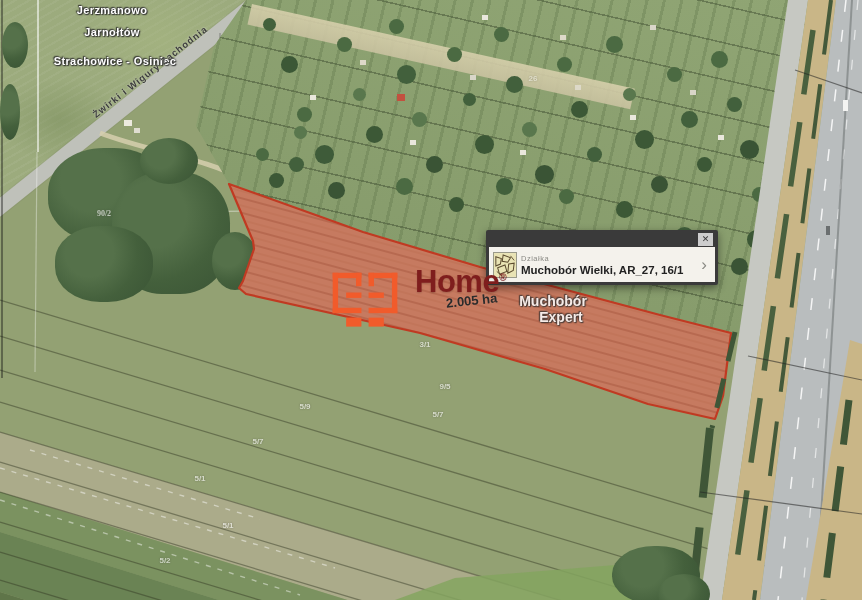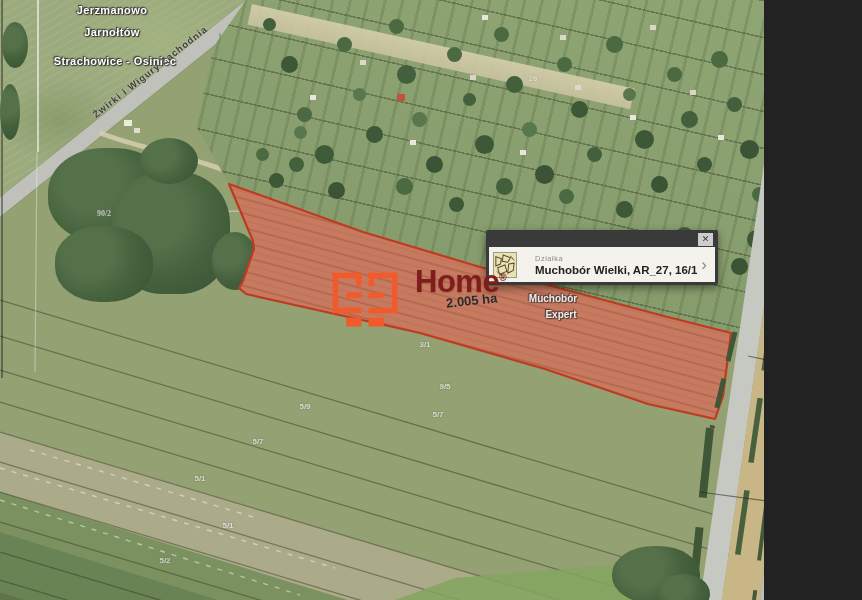--- a/index.html
+++ b/index.html
@@ -1,16 +1,16 @@
 <!DOCTYPE html>
 <html><head>
 <meta charset="utf-8">
 <style>
   html,body{margin:0;padding:0;background:#222;}
-  #stage{position:relative;width:764px;height:600px;overflow:hidden;
+  #stage{position:relative;width:862px;height:600px;overflow:hidden;
          font-family:"Liberation Sans",sans-serif;
          background:#93a173;}
   #stage *{box-sizing:border-box;}
 
   
   .grass-topleft{position:absolute;inset:0;
     background:
       radial-gradient(90px 60px at 60px 120px, rgba(120,140,90,.5), transparent 70%),
       radial-gradient(120px 80px at 160px 40px, rgba(170,185,130,.45), transparent 70%),
       repeating-linear-gradient(150deg, rgba(255,255,255,.05) 0 2px, transparent 2px 7px),
@@ -68,35 +68,35 @@
   .w9{left:0px;top:84px;width:20px;height:56px;border-radius:50%;}
 
   
   .maplabel{position:absolute;color:#fff;font-weight:bold;text-align:center;
     text-shadow:0 0 2px #3a3a3a,0 0 2px #3a3a3a,1px 1px 1px rgba(40,40,40,.9),
                 -1px -1px 1px rgba(40,40,40,.85);}
   .district{width:240px;font-size:11px;letter-spacing:.4px;}
   .street{left:52px;top:66px;width:196px;font-size:9.5px;color:#3d3d3d;font-weight:bold;
     text-shadow:0 0 2px rgba(230,230,225,.8);letter-spacing:1px;
     transform:rotate(-38deg);}
-  .place{font-size:10px;opacity:.85;width:90px;}
+  .place{font-size:14px;opacity:.85;width:90px;}
   .area-label{position:absolute;left:446px;top:293px;color:#2b2b2b;font-weight:bold;
     font-size:13px;transform:rotate(-6deg);text-shadow:0 0 2px rgba(210,150,130,.6);}
   .pnum{position:absolute;color:#fff;font-size:8px;font-weight:bold;opacity:.62;
     transform:translate(-50%,-50%);text-shadow:0 0 2px rgba(60,60,50,.8);}
 
   
   .popup{position:absolute;left:486px;top:230px;width:232px;height:55px;
     background:#3a3a3a;border-radius:2px;box-shadow:0 3px 8px rgba(0,0,0,.45);}
   .popup-close{position:absolute;right:5px;top:3px;width:15px;height:13px;background:#cdcdcd;
     color:#3a3a3a;font-size:9px;line-height:13px;text-align:center;cursor:pointer;}
   .popup-card{position:absolute;left:3px;right:3px;top:17px;bottom:3px;background:#f4f2ec;
     display:flex;align-items:center;cursor:pointer;}
   .popup-icon{width:24px;height:26px;margin-left:4px;border:1px solid #9a9a8a;flex:0 0 auto;}
-  .popup-text{margin-left:18px;flex:1 1 auto;min-width:0;}
+  .popup-text{margin-left:4px;flex:1 1 auto;min-width:0;}
   .popup-type{font-size:7.5px;color:#8a8a84;letter-spacing:.5px;}
   .popup-title{font-size:11.5px;font-weight:bold;color:#222;margin-top:1px;white-space:nowrap;}
   .popup-chevron{flex:0 0 auto;margin-right:8px;color:#8a8a84;font-size:17px;line-height:1;}
 
   
   .watermark{position:absolute;left:330px;top:262px;display:flex;z-index:40;pointer-events:none;}
   .wm-text{margin-left:15px;color:#7f1d1d;font-weight:bold;font-size:31px;line-height:31px;
     letter-spacing:-.5px;text-shadow:0 1px 2px rgba(0,0,0,.18);}
   .wm-text .reg{font-size:10px;vertical-align:super;}
   .z-labels{position:absolute;inset:0;pointer-events:none;}

